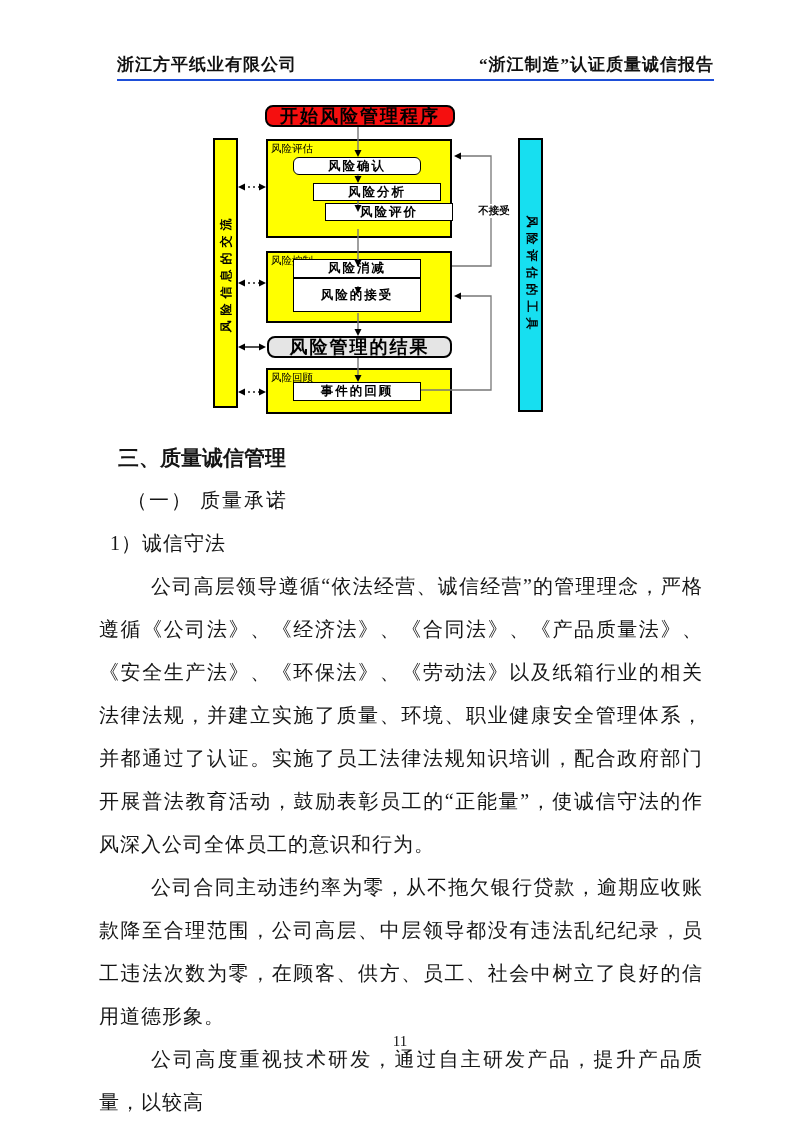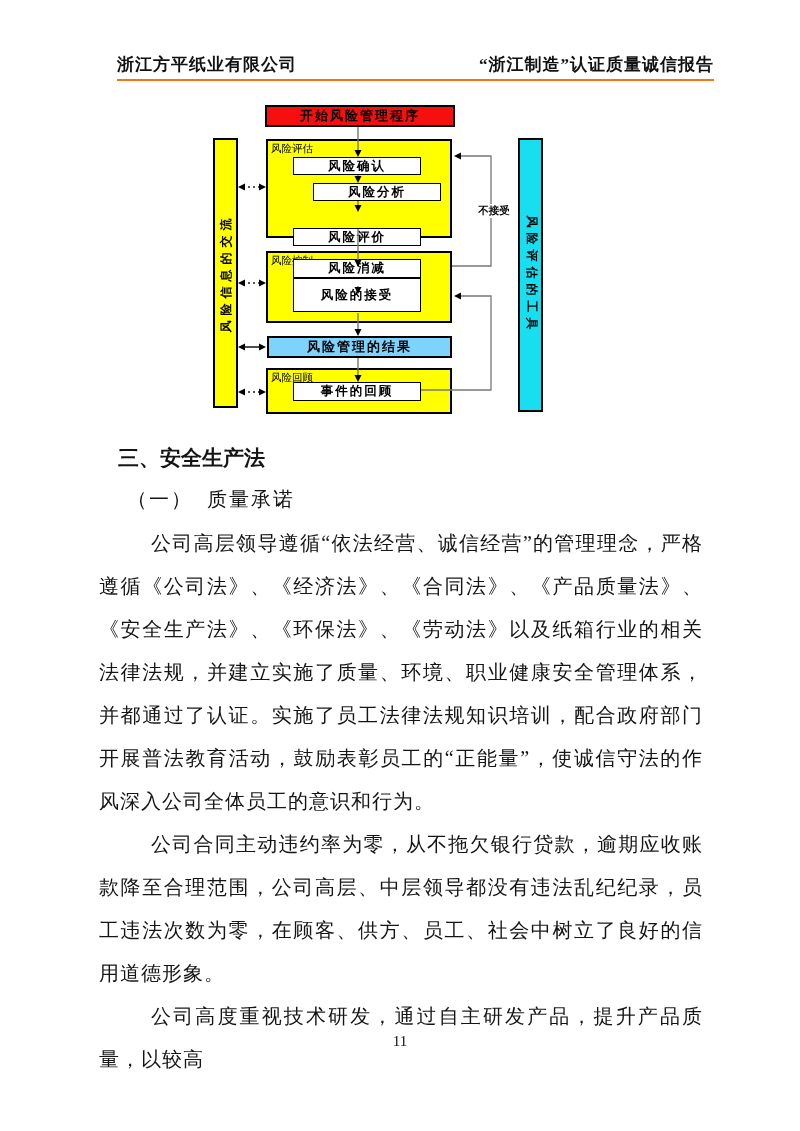--- a/index.html
+++ b/index.html
@@ -7,33 +7,33 @@
     position:relative; width:800px; height:1131px; margin:0 auto;
     background:#fff; color:#111;
     font-family:"Liberation Serif","DejaVu Serif",serif;
     overflow:hidden;
   }
   
   .header{
     position:absolute; left:117px; top:53px; width:597px;
     display:flex; justify-content:space-between; align-items:flex-end;
     font-weight:bold; font-size:17px; letter-spacing:1px;
-    border-bottom:2px solid #f97316; padding-bottom:3px;
+    border-bottom:2px solid #1d4ed8; padding-bottom:3px;
   }
   
   .flowchart{position:absolute; left:205px; top:98px; width:350px; height:322px;}
   .fc-abs{position:absolute; box-sizing:border-box;}
   .oval{
-    border:2px solid #000; border-radius:0;
+    border:2px solid #000; border-radius:8px;
     display:flex; align-items:center; justify-content:center;
     font-family:"Liberation Sans","DejaVu Sans",sans-serif;
-    font-weight:bold; font-size:13px; letter-spacing:2px; color:#000;text-align:right;
+    font-weight:bold; font-size:18px; letter-spacing:2px; color:#000;text-align:right;
   }
   .oval.start{left:60px; top:7px; width:190px; height:22px; background:#f50f0f;}
-  .oval.result{left:62px; top:238px; width:185px; height:22px; background:#7dd3fc;}
+  .oval.result{left:62px; top:238px; width:185px; height:22px; background:#e5e5e5;}
   .group{border:2px solid #000; background:#ffff00;}
   .group .glabel{
     position:absolute; left:3px; top:1px;
     font-family:"Liberation Sans","DejaVu Sans",sans-serif;
     font-weight:normal; font-size:10.5px; color:#000;
   }
   .g-assess{left:61px; top:41px; width:186px; height:99px;}
   .g-control{left:61px; top:153px; width:186px; height:72px;}
   .g-review{left:61px; top:270px; width:186px; height:46px;}
   .step{
@@ -61,21 +61,21 @@
   .connectors{position:absolute; left:0; top:0; z-index:5; pointer-events:none;}
   
   .content{
     position:absolute; left:99px; top:436px; width:604px;
     font-size:20px; line-height:43px; color:#151515;
   }
   .content .h1{
     font-family:"Liberation Sans","DejaVu Sans",sans-serif;
     font-weight:bold; font-size:21px; padding-left:19px;
   }
-  .content .sub{padding-left:28px; letter-spacing:2px;font-family:Liberation Mono, monospace;}
+  .content .sub{padding-left:28px; letter-spacing:2px;}
   .content .item{padding-left:11px; letter-spacing:1px;}
   .content p{margin:0; text-indent:52px; text-align:justify; letter-spacing:1px;}
   .pagenum{
     position:absolute; left:0; top:1033px; width:800px;
     text-align:center; font-size:15px; color:#111;
   }
 </style>
 </head>
 <body>
 
@@ -100,23 +100,23 @@
     <div class="fc-abs group g-assess">
       <span class="glabel">风险评估</span>
     </div>
     <div class="fc-abs group g-control">
       <span class="glabel">风险控制</span>
     </div>
     <div class="fc-abs group g-review">
       <span class="glabel">风险回顾</span>
     </div>
 
-    <div class="fc-abs step" style="top:59px;">风险确认</div>
+    <div class="fc-abs step" style="top:59px;border-radius:6px;">风险确认</div>
     <div class="fc-abs step" style="top:85px;margin-left:20px;">风险分析</div>
-    <div class="fc-abs step" style="top:130px;">风险评价</div>
+    <div class="fc-abs step" style="top:105px;margin-left:32px;">风险评价</div>
     <div class="fc-abs step" style="top:161px; height:19px;">风险消减</div>
     <div class="fc-abs step" style="top:180px; height:34px;">风险的接受</div>
     <div class="fc-abs step" style="top:284px; height:19px;">事件的回顾</div>
 
     <div class="fc-abs oval result">风险管理的结果</div>
 
     <svg class="connectors" width="350" height="322" viewBox="0 0 350 322">
 
       <g stroke="#777" stroke-width="1.4" fill="none">
         <line x1="153" y1="29" x2="153" y2="54"></line>
@@ -162,22 +162,23 @@
           <polygon points="61,249 54,245.5 54,252.5"></polygon>
         <polygon points="33,294 40,290.5 40,297.5"></polygon>
           <polygon points="61,294 54,290.5 54,297.5"></polygon>
       </g>
     </svg>
 
     <div class="fc-abs reject" style="z-index:6;">不接受</div>
   </div>
 
   <div class="content">
-    <div class="h1">三、安全生产法</div>
+    <div class="h1">三、质量诚信管理</div>
     <div class="sub">（一）  质量承诺</div>
+    <div class="item">1）诚信守法</div>
     <p>公司高层领导遵循“依法经营、诚信经营”的管理理念，严格遵循《公司法》、《经济法》、《合同法》、《产品质量法》、《安全生产法》、《环保法》、《劳动法》以及纸箱行业的相关法律法规，并建立实施了质量、环境、职业健康安全管理体系，并都通过了认证。实施了员工法律法规知识培训，配合政府部门开展普法教育活动，鼓励表彰员工的“正能量”，使诚信守法的作风深入公司全体员工的意识和行为。</p>
     <p>公司合同主动违约率为零，从不拖欠银行贷款，逾期应收账款降至合理范围，公司高层、中层领导都没有违法乱纪纪录，员工违法次数为零，在顾客、供方、员工、社会中树立了良好的信用道德形象。</p>
     <p>公司高度重视技术研发，通过自主研发产品，提升产品质量，以较高</p>
   </div>
 
   <div class="pagenum">11</div>
 
 </div>
 
 </body></html>

